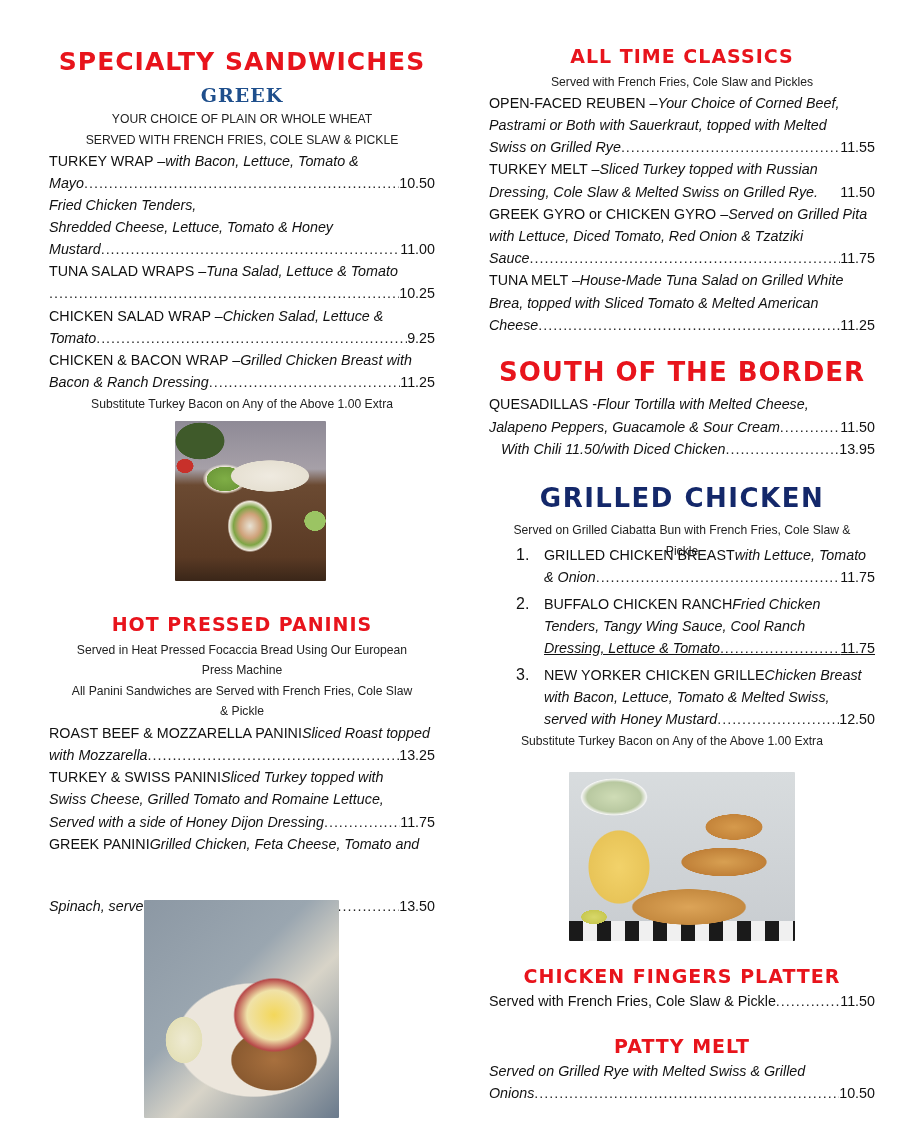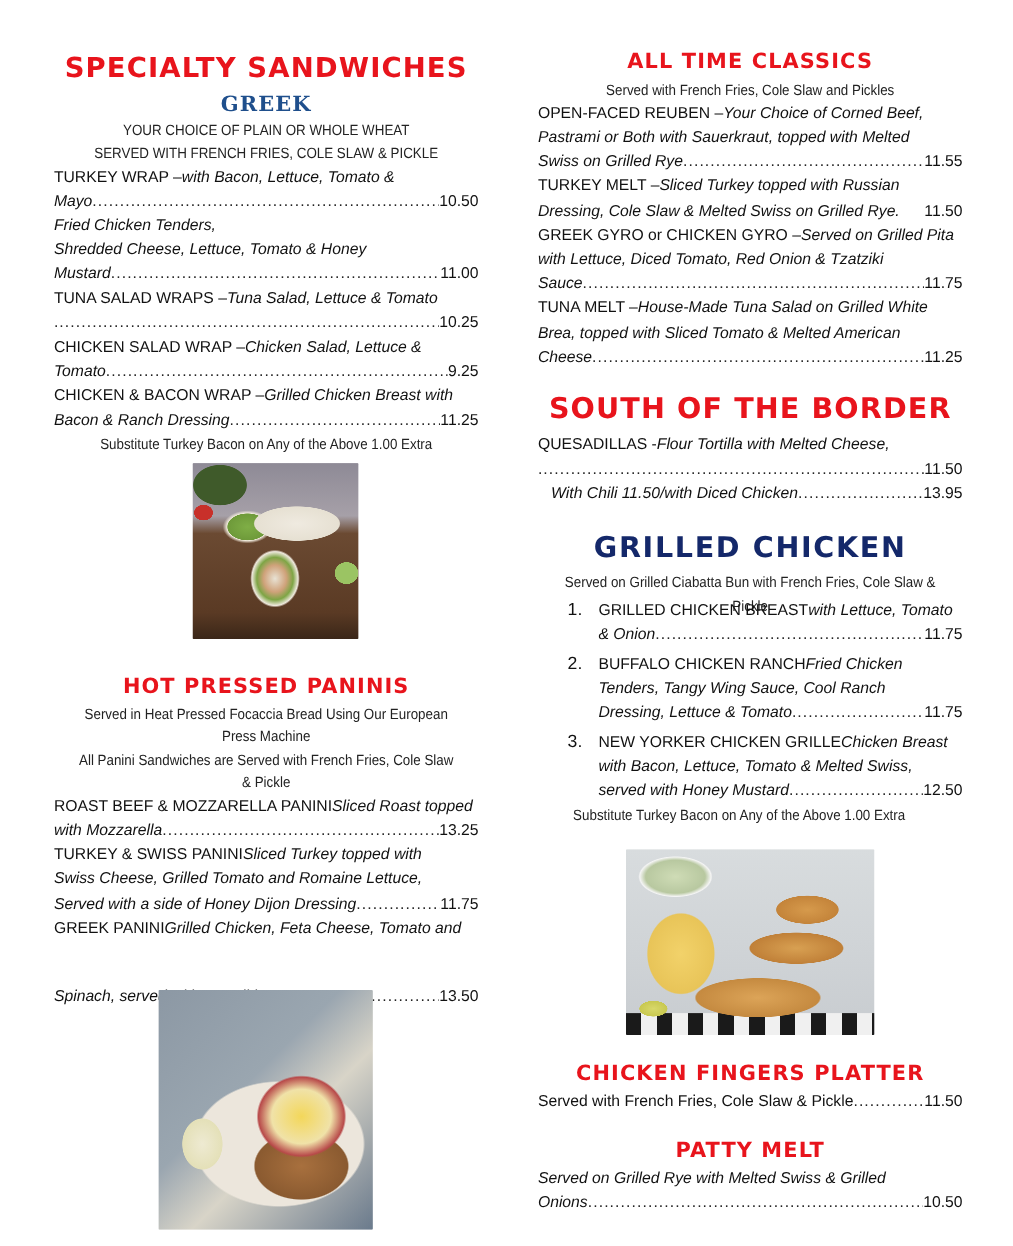--- a/index.html
+++ b/index.html
@@ -191,20 +191,21 @@
       <span class="p">11.25</span>
     </div>
 
   <div class="h-red" style="top:357px;font-size:26px;">SOUTH OF THE BORDER</div>
 
   <div class="line" style="top:393px;">
       <span class="t">QUESADILLAS -  </span>
       <i class="t">Flour Tortilla with Melted Cheese,</i>
     </div>
   <div class="line" style="top:416px;">
+      <i class="t">Jalapeno Peppers, Guacamole &amp; Sour Cream</i>
       <span class="dots"></span>
       <span class="p">11.50</span>
     </div>
   <div class="line" style="top:438px;left:12px;">
       <i class="t">With Chili 11.50/with Diced Chicken</i>
       <span class="dots"></span>
       <span class="p">13.95</span>
     </div>
 
   <div class="h-navy" style="top:483px;font-size:26px;">GRILLED CHICKEN</div>
@@ -222,21 +223,21 @@
     </div>
 
   <span class="num" style="left:27px;top:593px;">2.</span>
   <div class="line" style="top:593px;left:55px;">
       <span class="t">BUFFALO CHICKEN RANCH </span>
       <i class="t">Fried Chicken</i>
     </div>
   <div class="line" style="top:615px;left:55px;">
       <i class="t">Tenders, Tangy Wing Sauce, Cool Ranch</i>
     </div>
-  <div class="line" style="top:637px;left:55px;">
+  <div class="line" style="top:637px;left:55px;text-decoration:underline;">
       <i class="t">Dressing, Lettuce &amp; Tomato</i>
       <span class="dots"></span>
       <span class="p">11.75</span>
     </div>
 
   <span class="num" style="left:27px;top:664px;">3.</span>
   <div class="line" style="top:664px;left:55px;">
       <span class="t">NEW YORKER CHICKEN GRILLE </span>
       <i class="t">Chicken Breast</i>
     </div>

